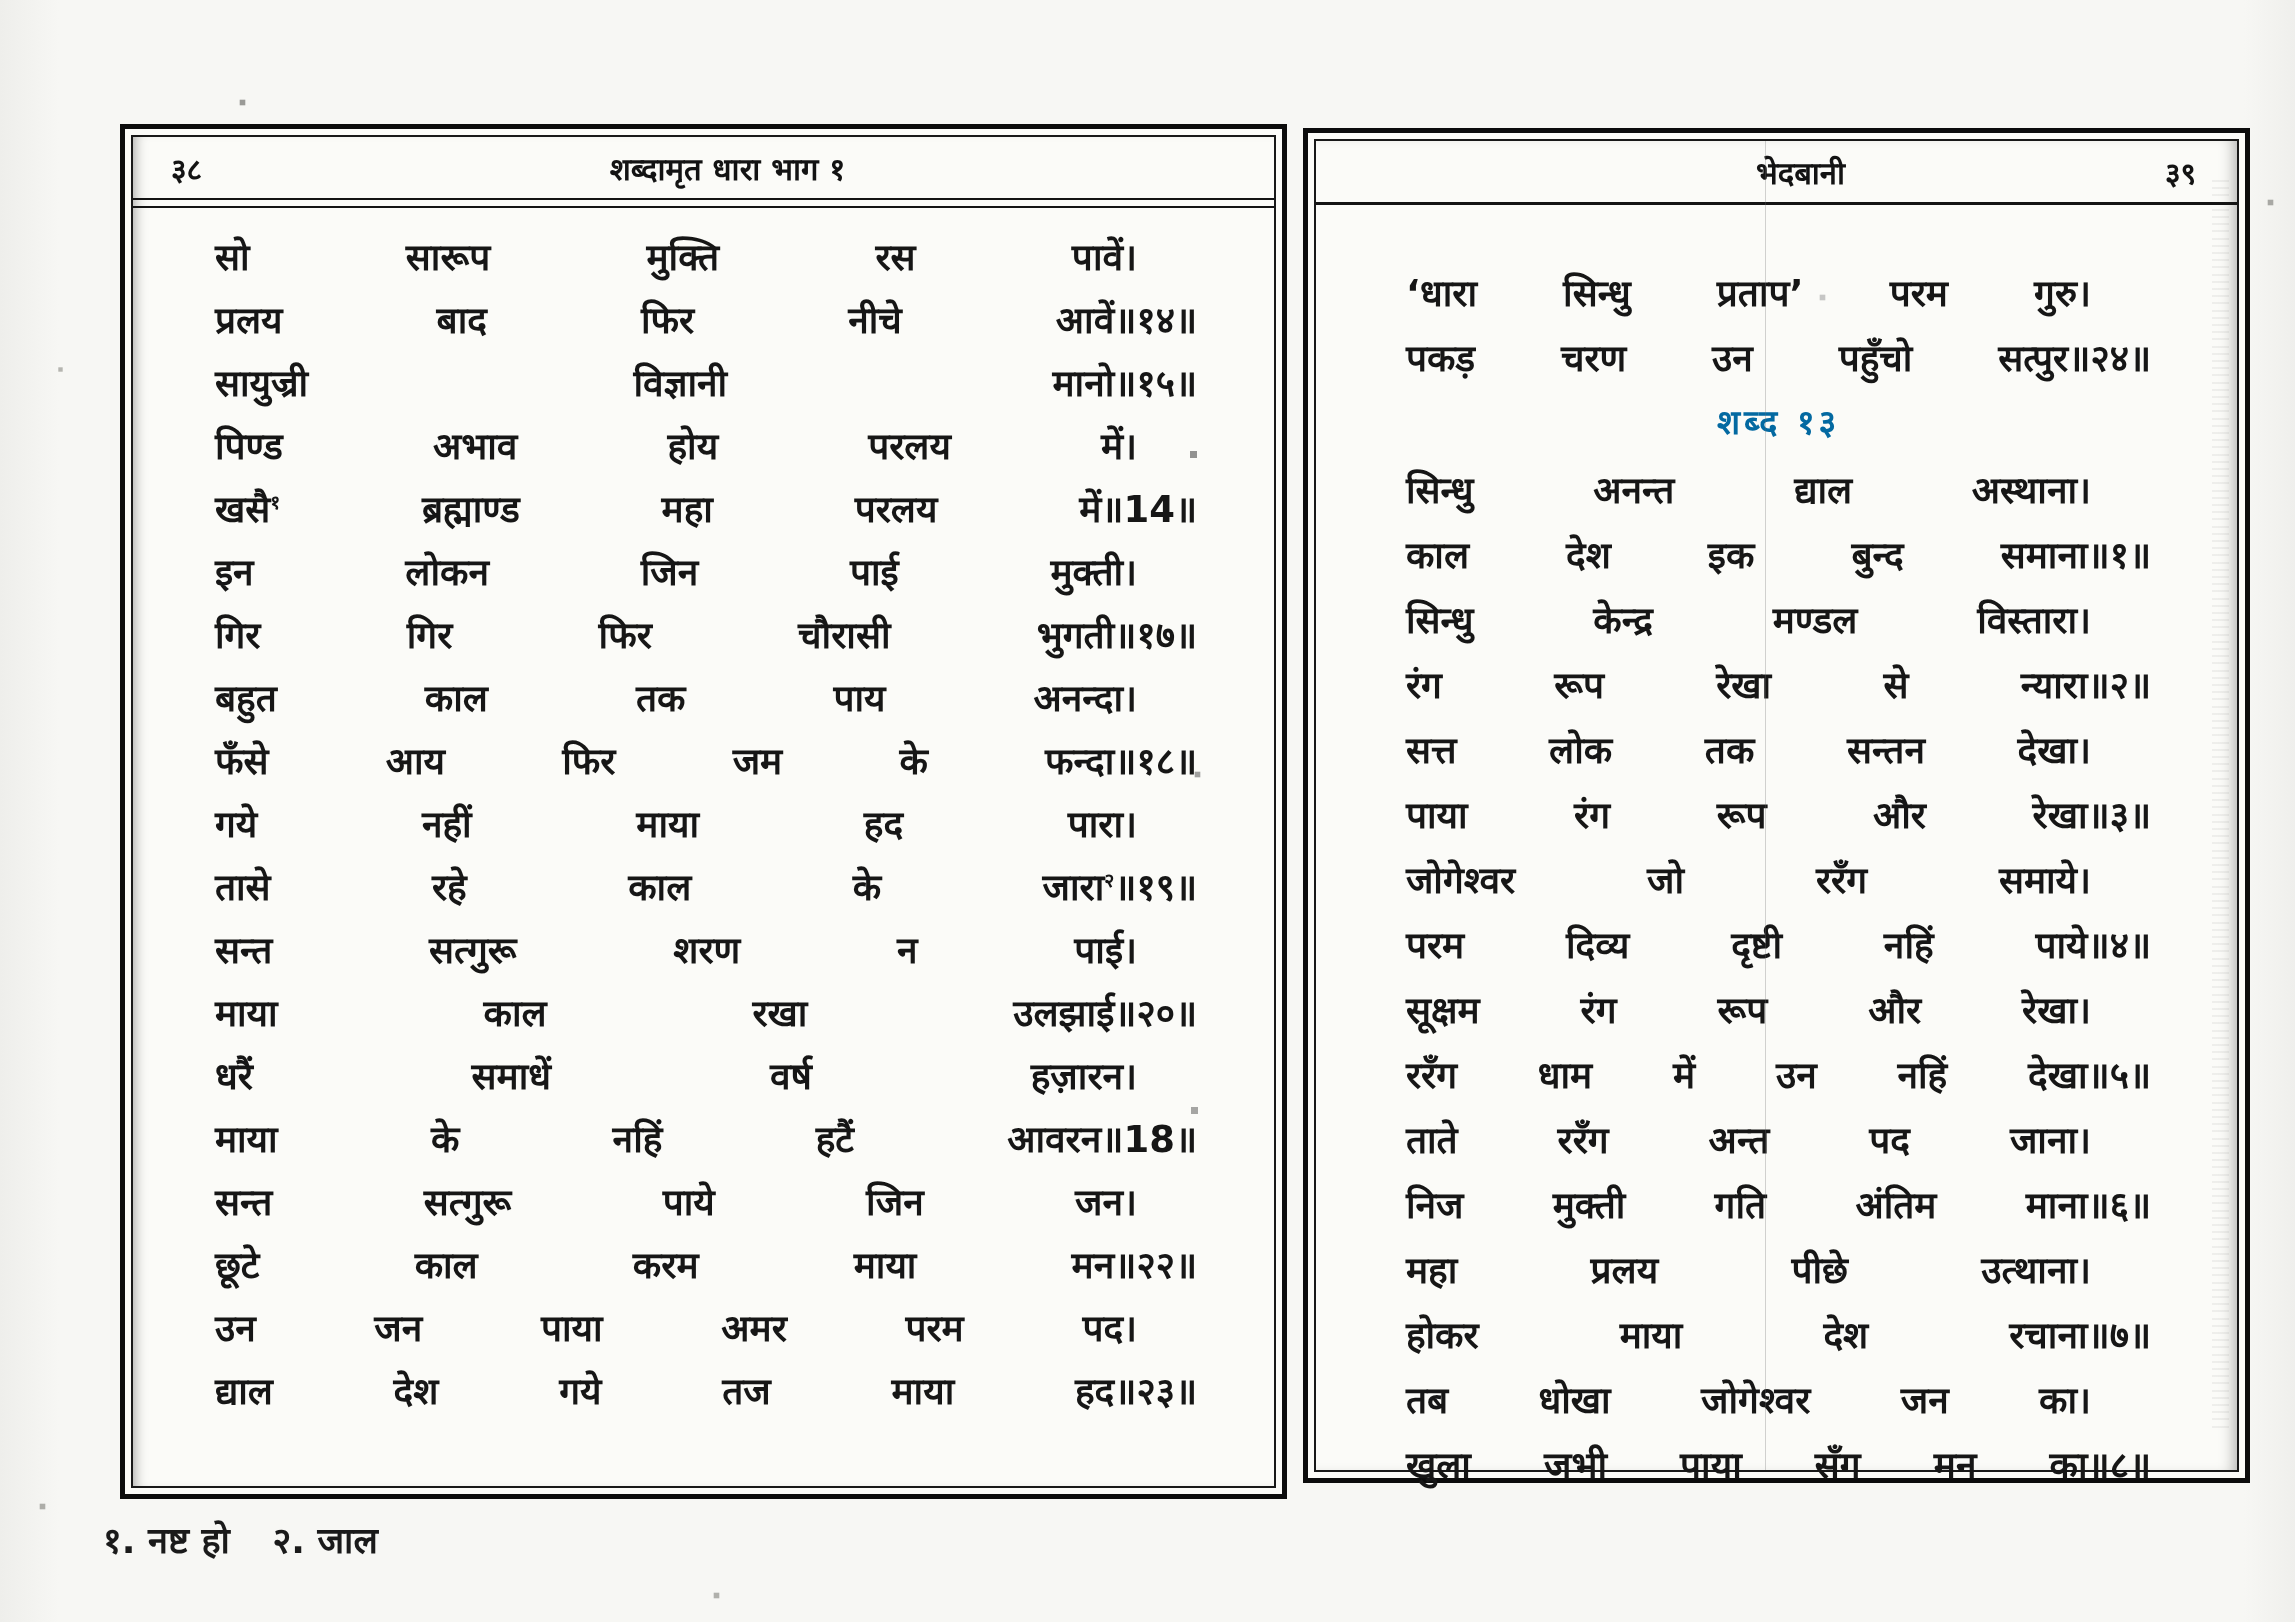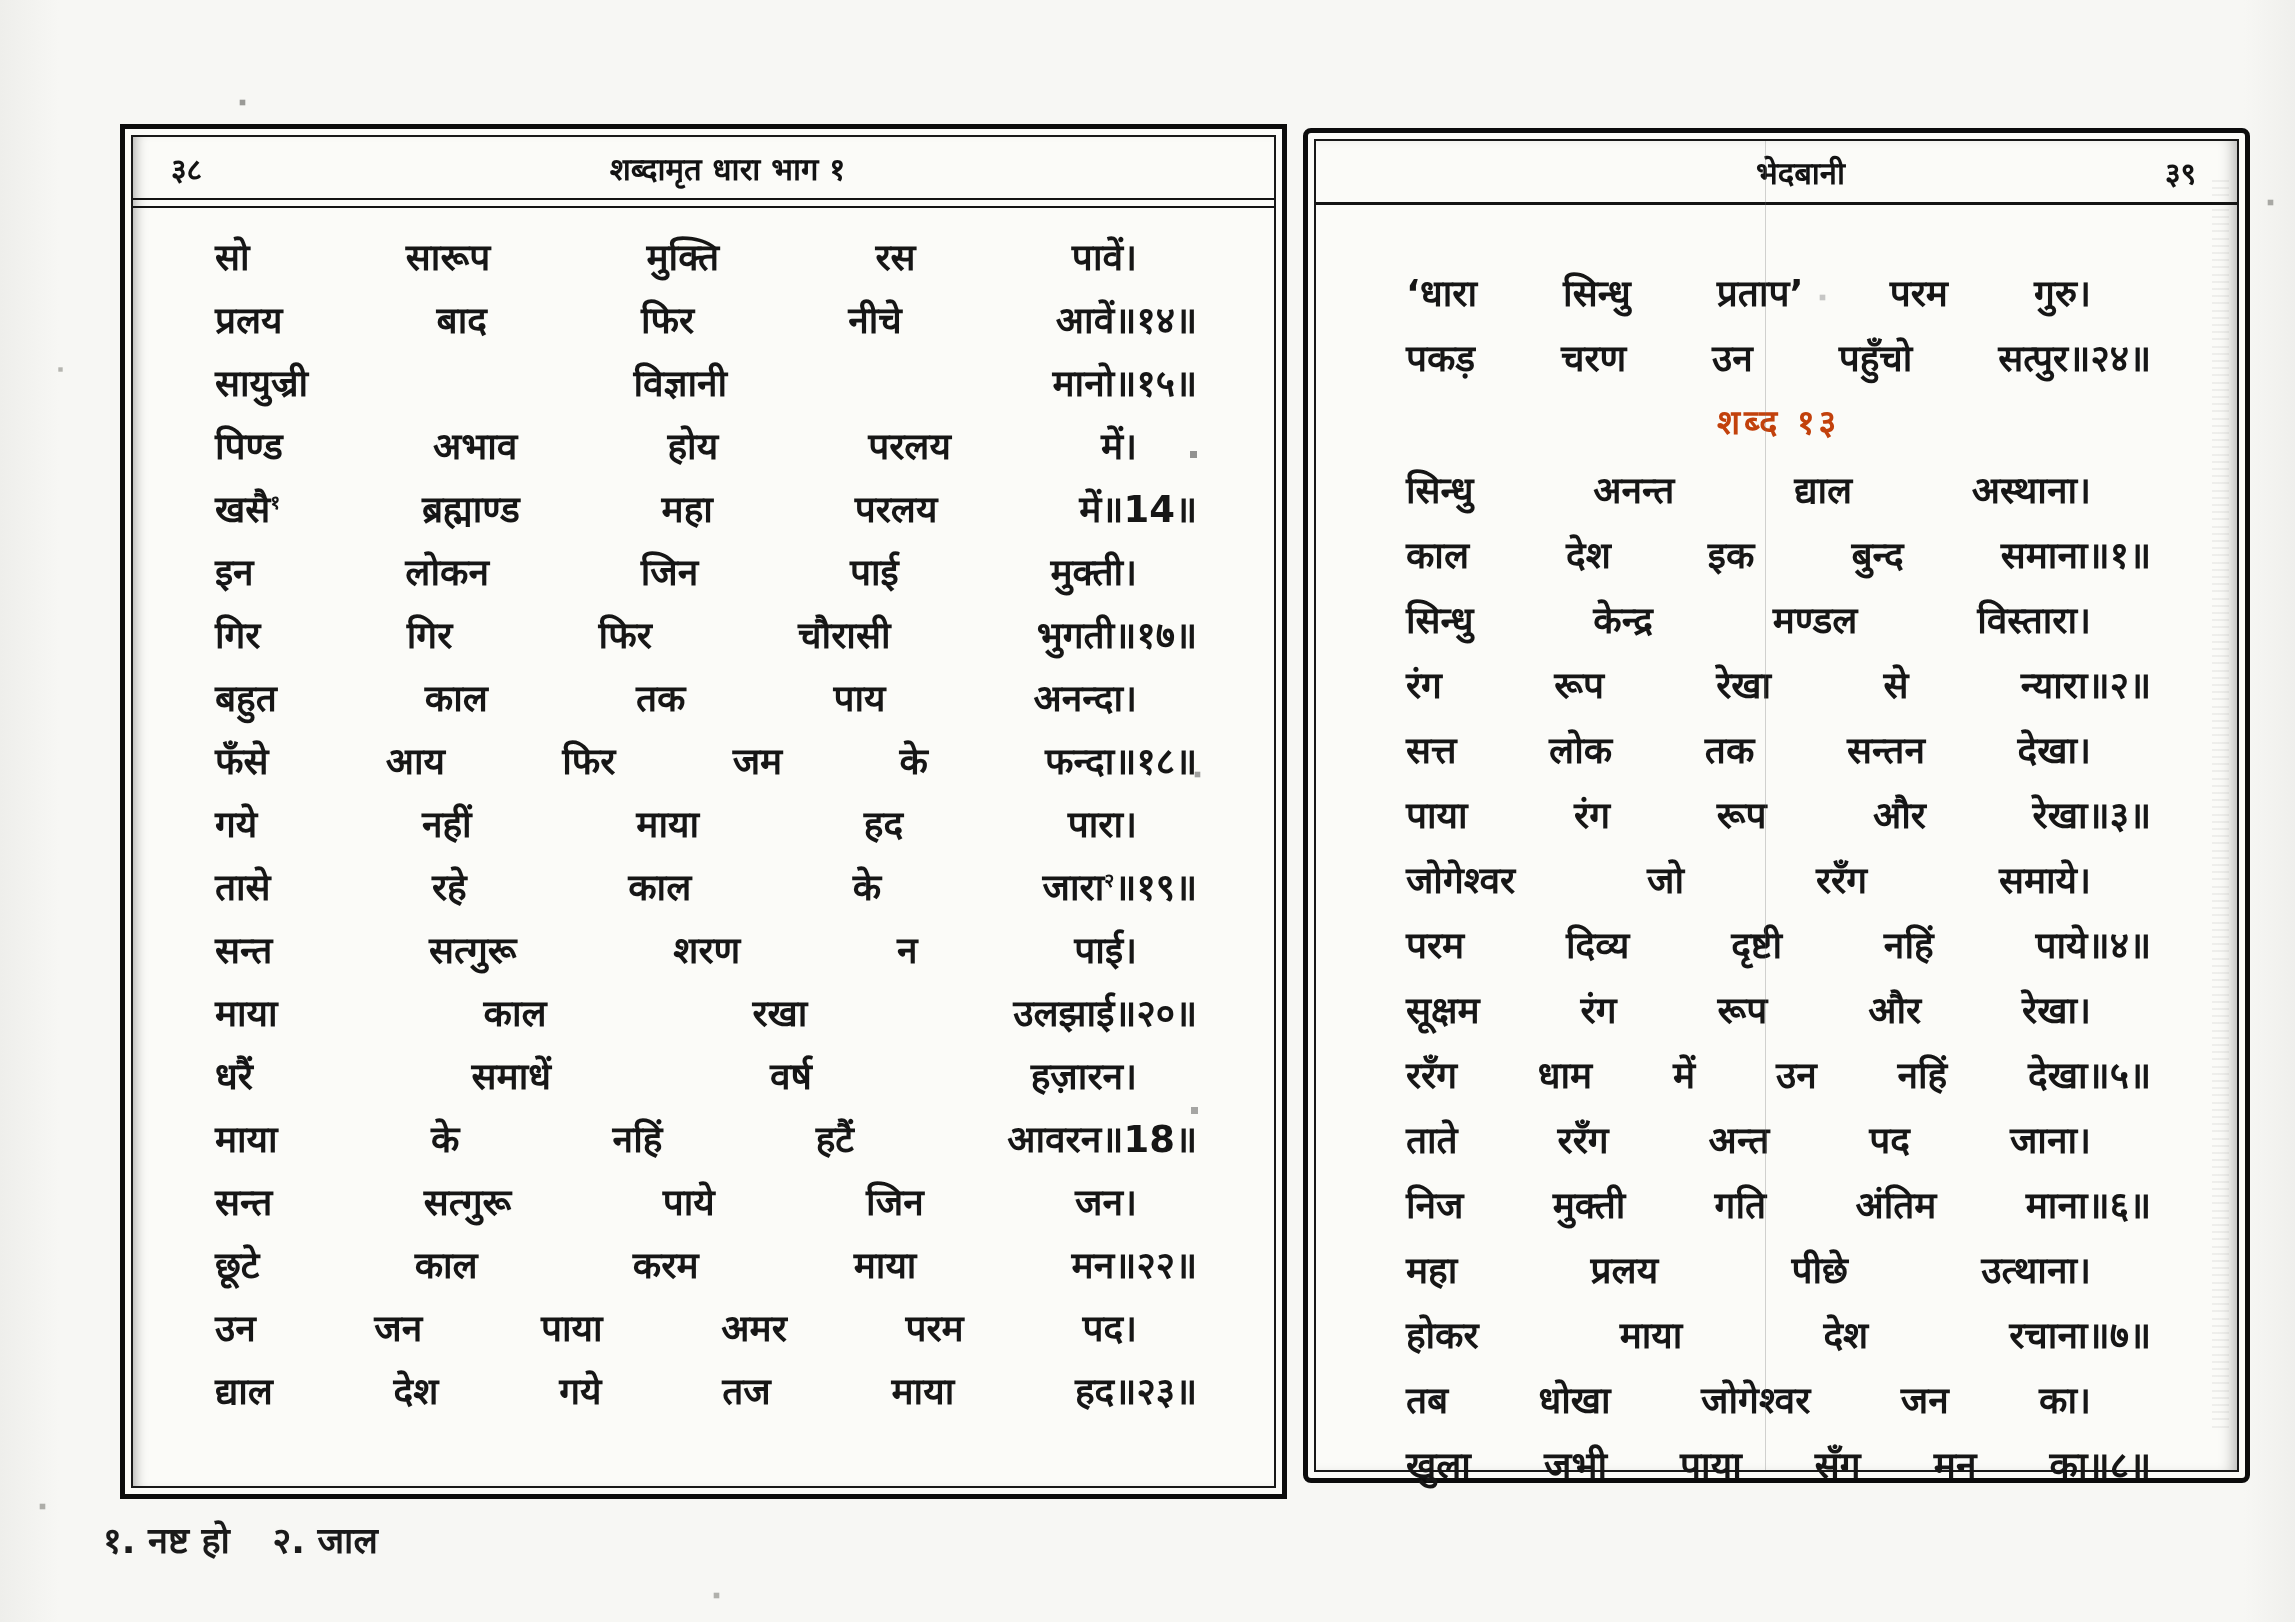--- a/index.html
+++ b/index.html
@@ -1,41 +1,41 @@
 <!DOCTYPE html>
 <html style="font-size:10.5px"><head>
 <meta charset="utf-8">
 <style>
   html,body{margin:0;padding:0;width:2295px;height:1622px;overflow:hidden;
     background:#f5f5f2;font-family:"DejaVu Sans",sans-serif;}
   .canvas{position:absolute;inset:0;width:2295px;height:1622px;
     background:linear-gradient(90deg,#eeeeeb 0,#f7f7f4 59px,#f7f7f4 2244px,#efefec 2295px);}
   .page{position:absolute;background:#fbfbf8;border:5.9px solid #0c0c0c;box-sizing:border-box;}
   .page-left{left:120px;top:124px;width:1167px;height:1375px;}
-  .page-right{left:1303px;top:128px;width:947px;height:1355px;border-radius:8px;}
+  .page-right{left:1303px;top:128px;width:947px;height:1355px;}
   .inner{position:absolute;inset:5.9px;border:2.6px solid #181818;box-sizing:border-box;}
   .page-left .inner{box-shadow:inset 10.5px 0 13px -9.2px rgba(0,0,0,.38);}
   .page-right .inner{box-shadow:inset -11.8px 0 14.4px -9.2px rgba(0,0,0,.32);}
   .phead{position:relative;height:61px;}
   .phead .ptitle{position:absolute;left:0;right:0;top:0;height:61px;line-height:65px;
     text-align:center;font-size:31px;font-weight:700;color:#131313;padding-left:48px;}
   .pnum{position:absolute;top:0;height:61px;line-height:65px;font-size:30px;font-weight:700;color:#131313;}
   .pnum-left{left:38px;}
   .pnum-right{right:41px;}
   .hrule-double{height:6.5px;border-top:2px solid #141414;border-bottom:2.6px solid #141414;}
   .hrule-single{height:0;border-top:3.9px solid #141414;}
   .verse-block{padding:15.7px 77px 0 82px;}
   .page-right .verse-block{padding:13px 86px 0 90px;margin-top:41px;}
   .vline{display:flex;justify-content:space-between;align-items:center;height:63px;
     font-size:37px;font-weight:700;color:#161616;white-space:nowrap;}
   .page-right .vline{height:65px;}
   .vline.short{padding-right:60px;}
   .vline sup{font-size:52%;vertical-align:super;line-height:0;}
   .section-heading{height:67px;line-height:67px;text-align:center;
-    font-size:34px;font-weight:700;letter-spacing:3.9px;color:#c2410c;}
+    font-size:34px;font-weight:700;letter-spacing:3.9px;color:#0369a1;}
   .footnote{position:absolute;left:103px;top:1515px;font-size:36px;font-weight:700;color:#1a1a1a;}
   .footnote .fn2{margin-left:30px;}
   .crease{position:absolute;left:449px;top:0;bottom:0;width:1.3px;
     background:rgba(110,110,110,.30);}
   .specks{position:absolute;left:0;top:0;width:2.6px;height:2.6px;background:transparent;
     box-shadow:241px 101px 0 1.3px #9a9a96, 59px 368px 0 0.7px #b5b5b0,
     1192px 453px 0 2px rgba(60,60,60,.55), 1196px 773px 0 1.3px rgba(70,70,70,.5),
     1193px 1109px 0 2px rgba(60,60,60,.45), 1821px 296px 0 1.3px rgba(120,120,120,.4),
     2269px 201px 0 1.3px #a8a8a4, 715px 1594px 0 1.3px #b0b0ab, 41px 1505px 0 1.3px #adada8;}
   .edge-noise{position:absolute;right:7.9px;top:39px;bottom:39px;width:17px;

